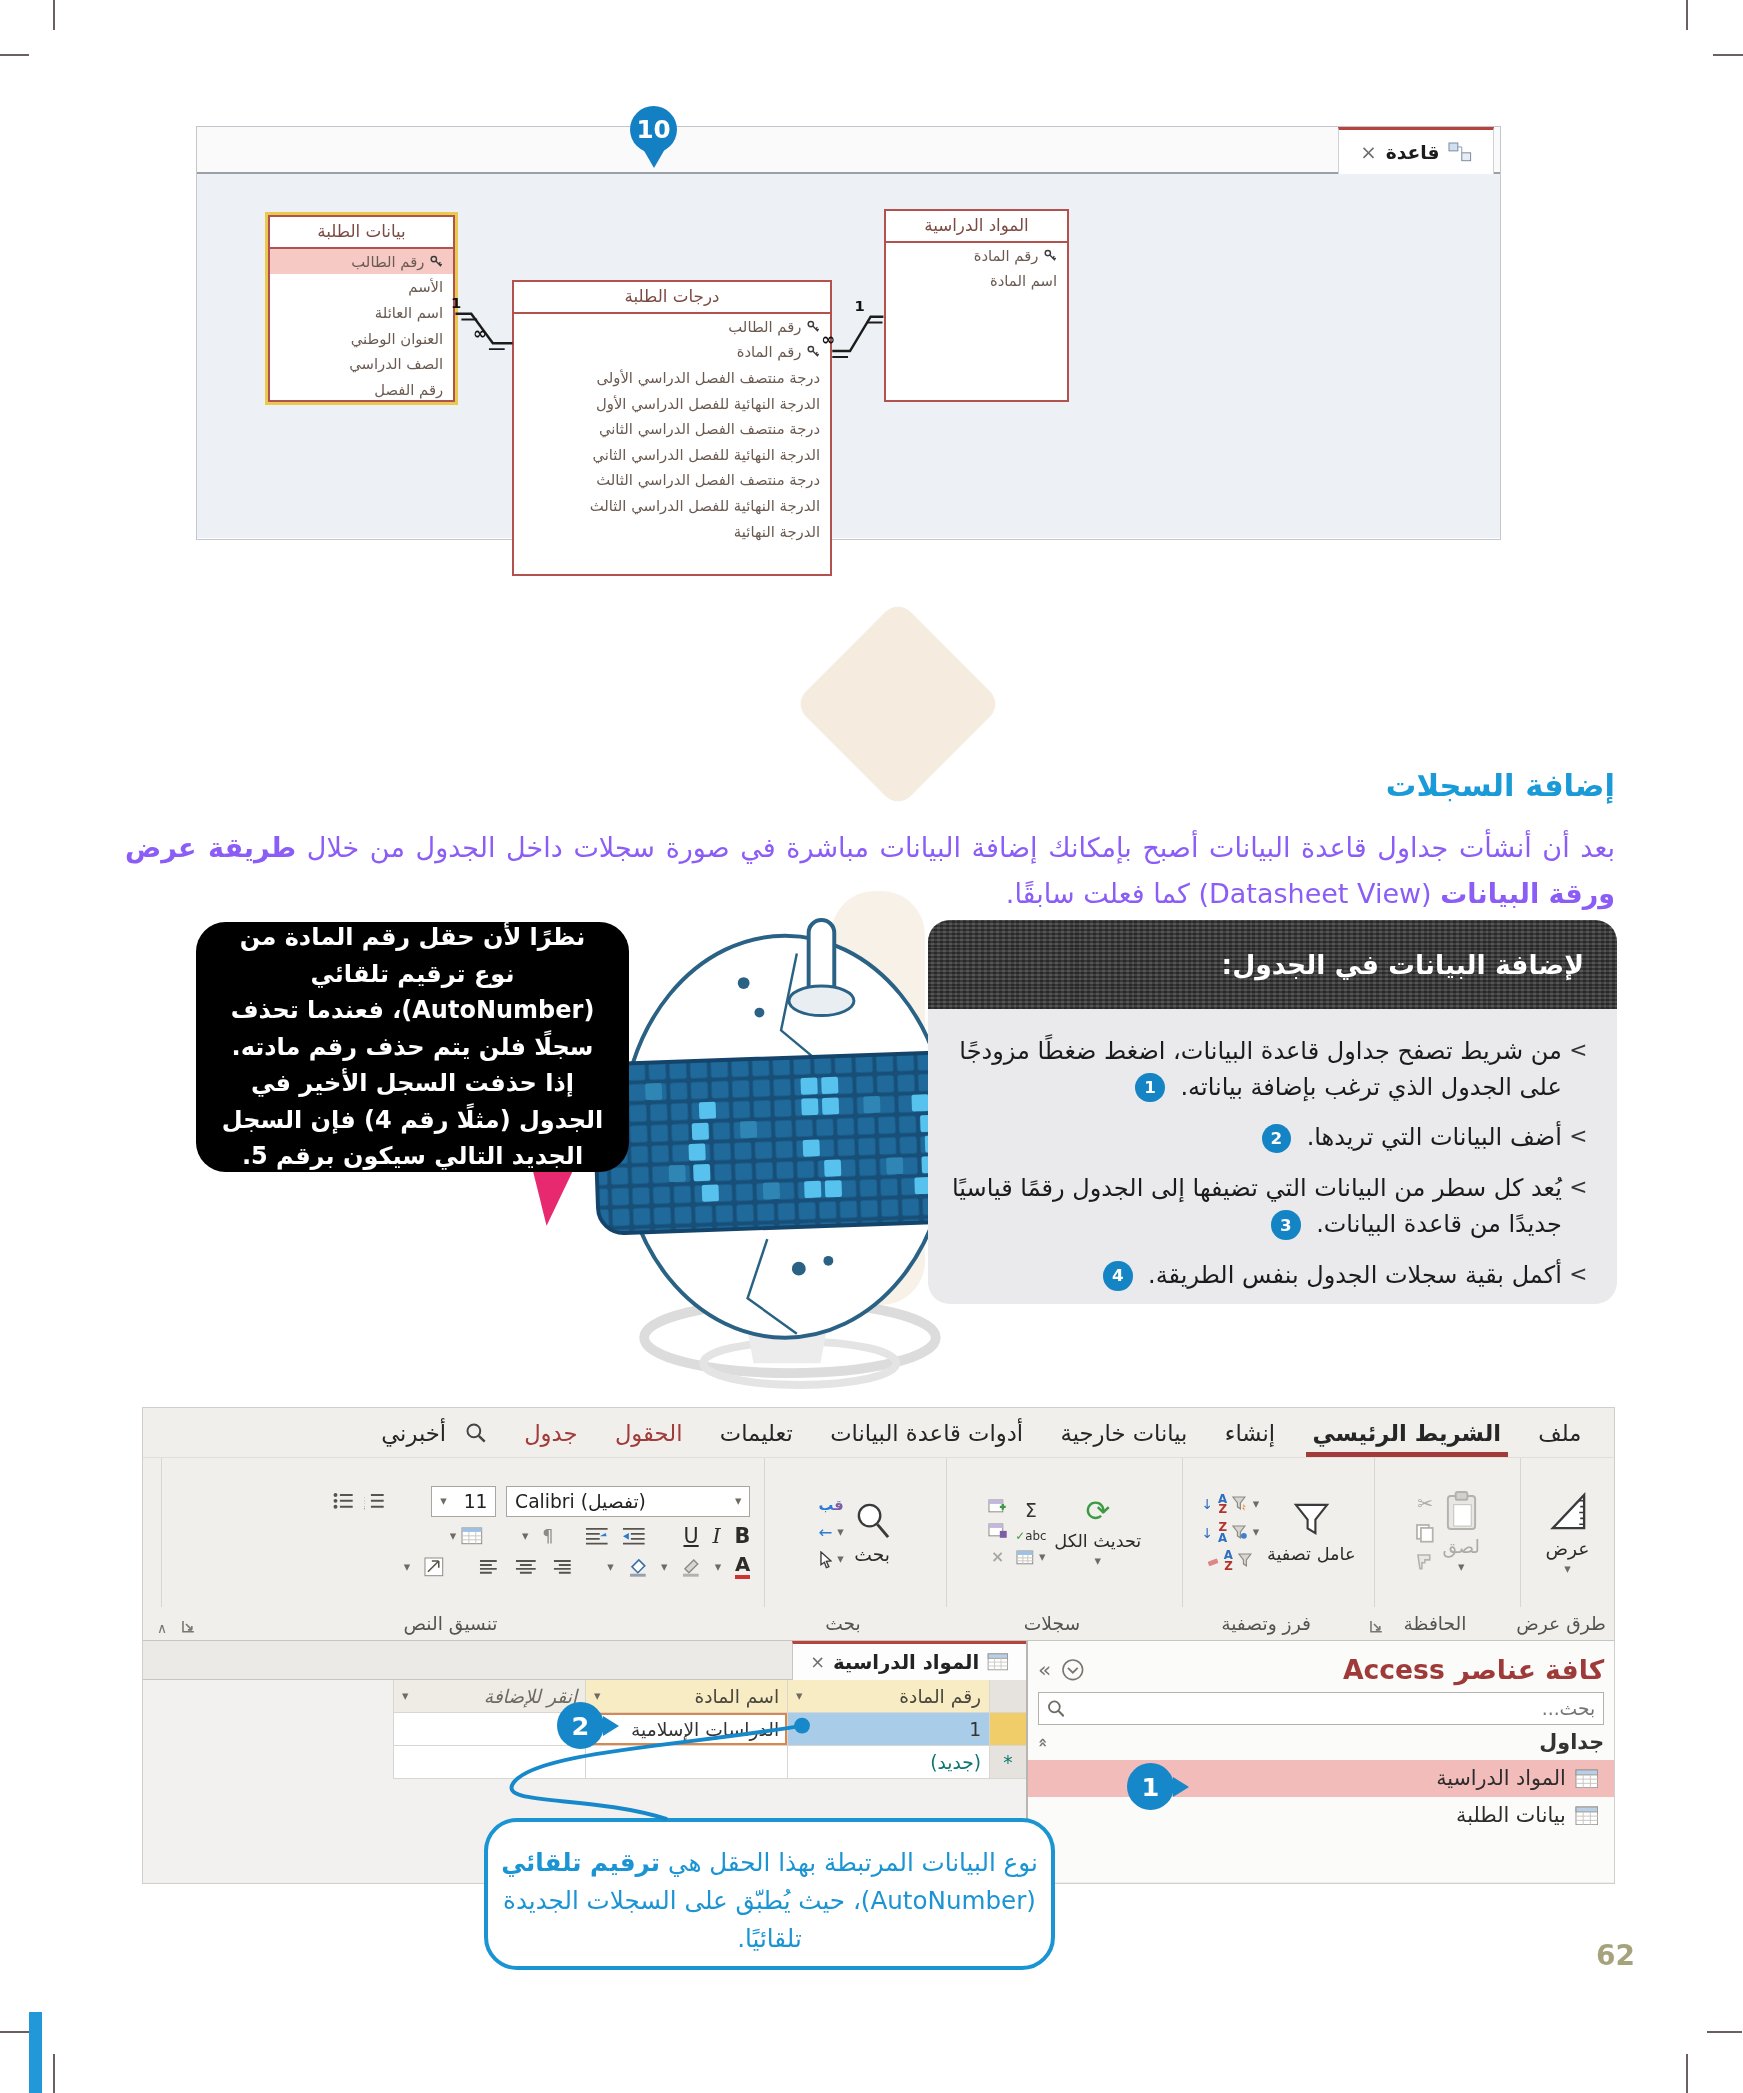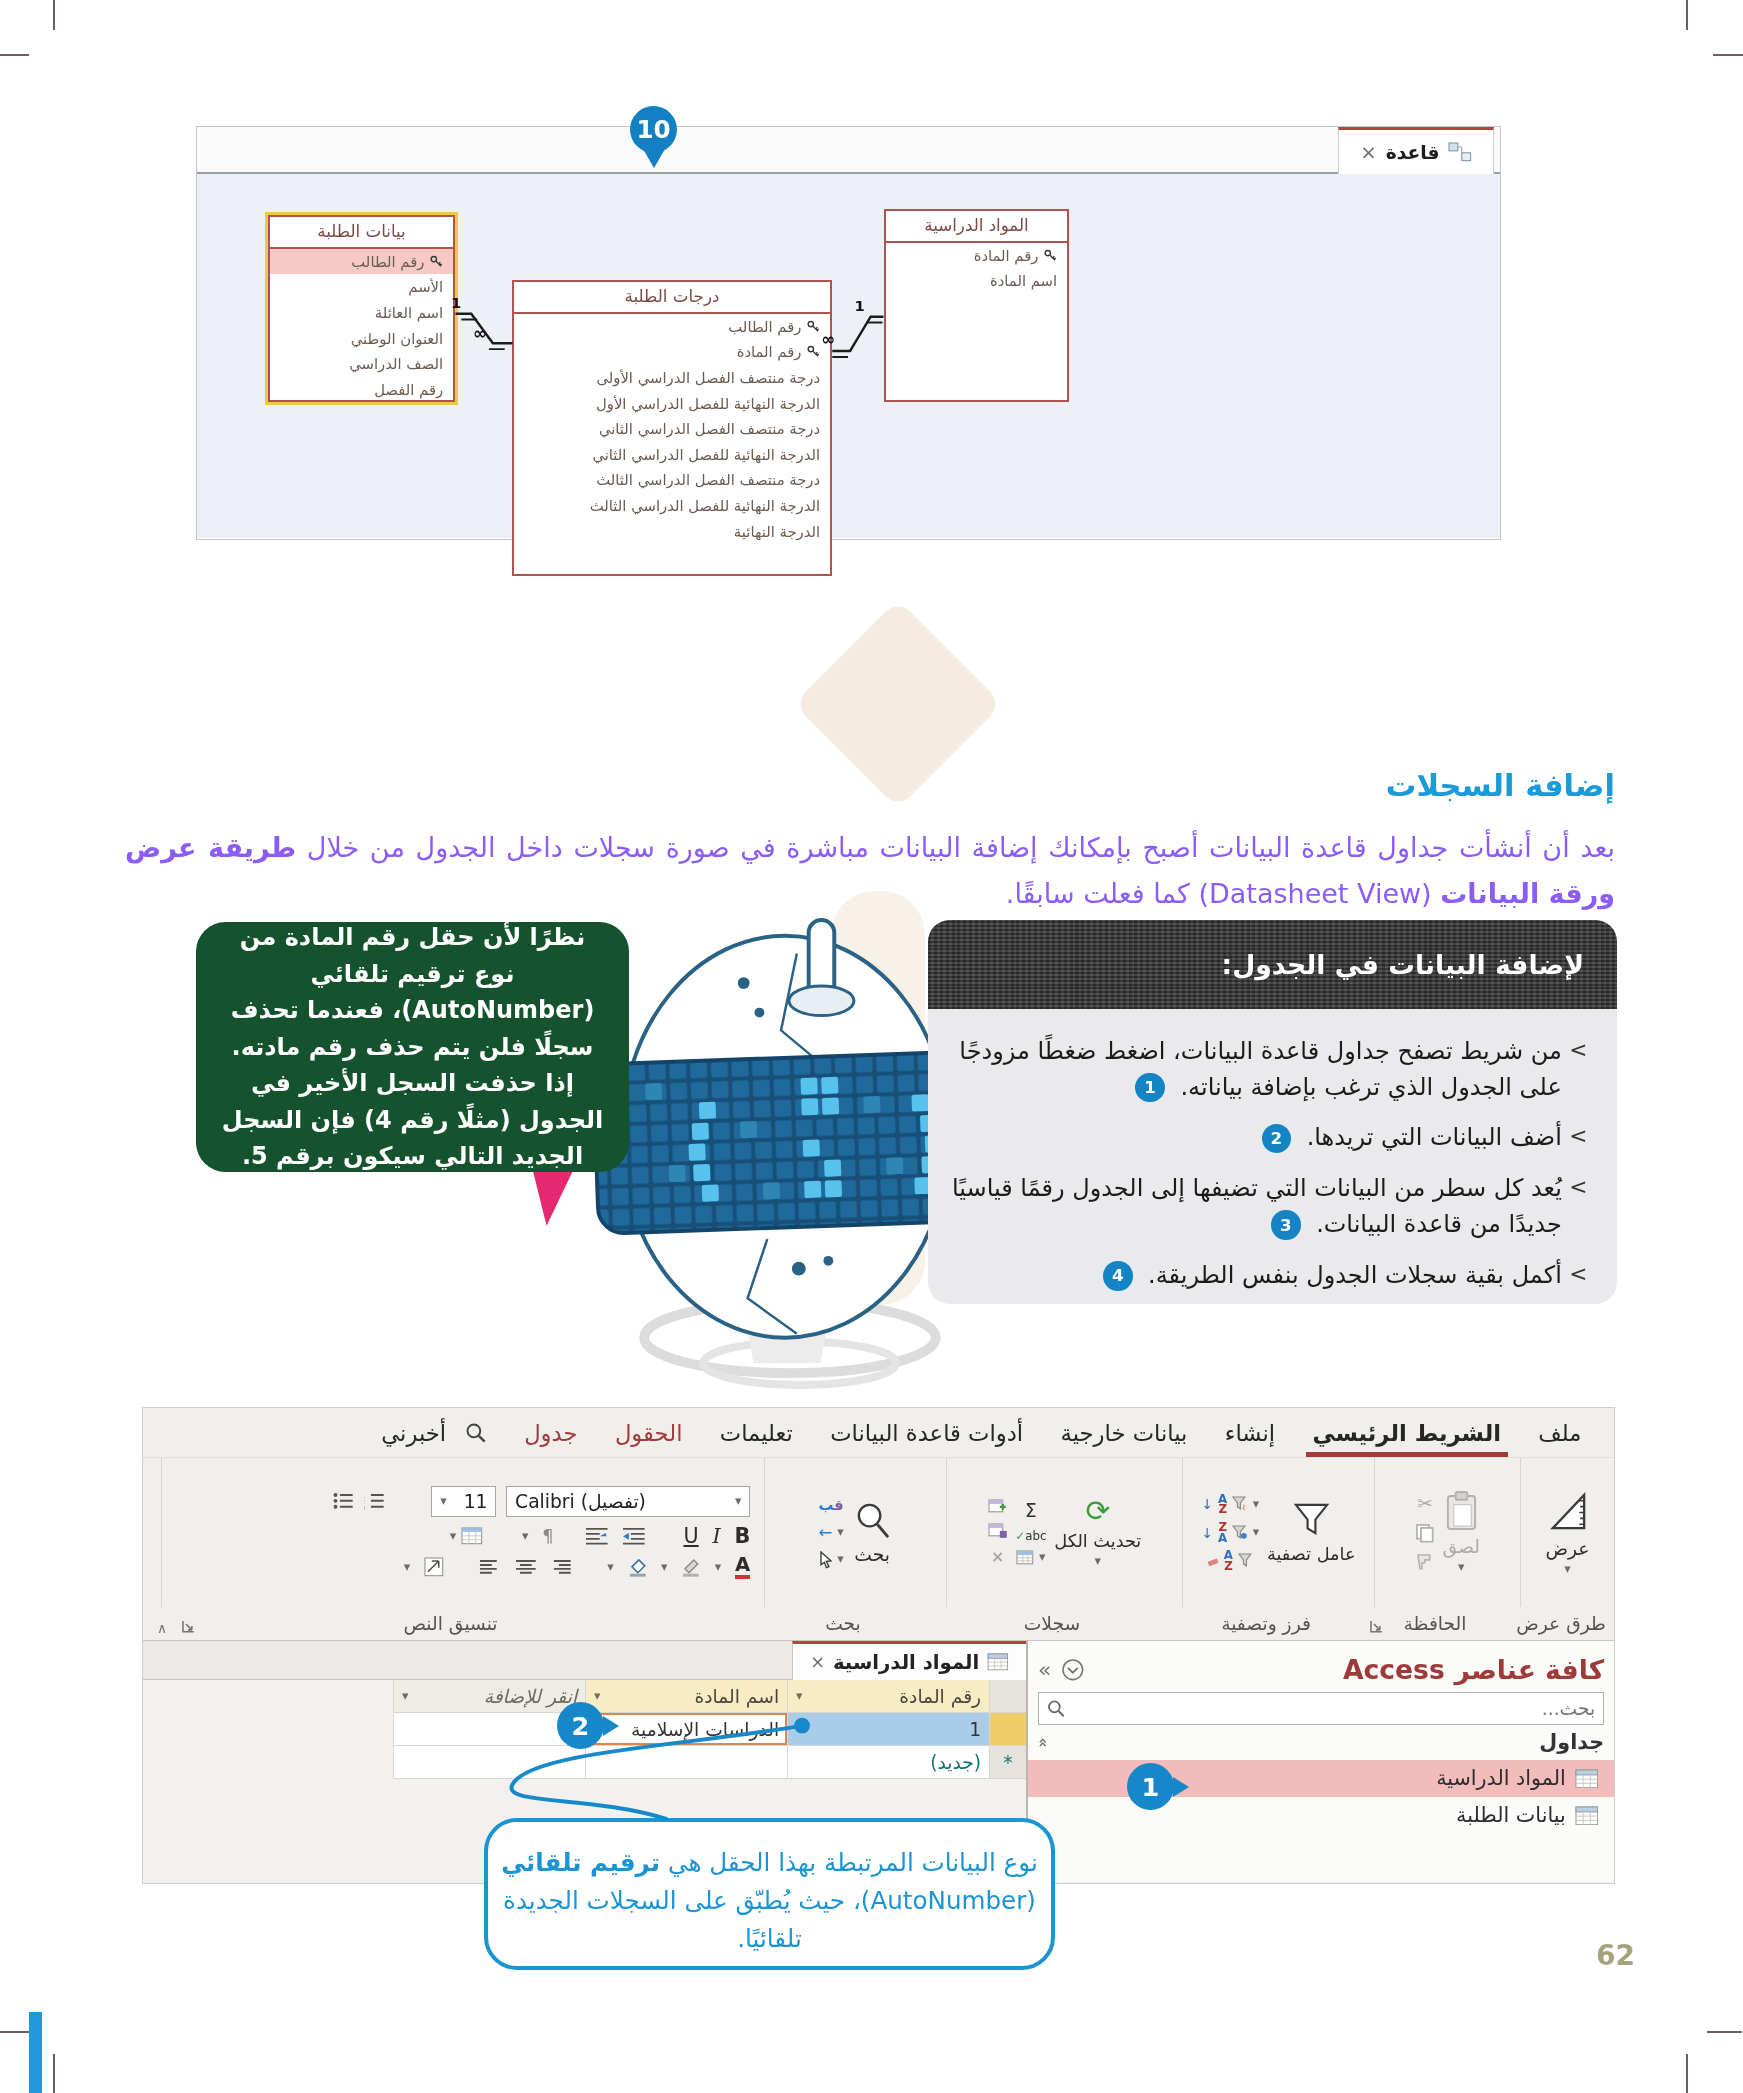--- a/index.html
+++ b/index.html
@@ -28,21 +28,21 @@
   .keysvg{width:12.8px;height:12.8px;flex:none}
 
   .pin{position:absolute;left:631px;top:106px;width:47px;height:47px;border-radius:50%;background:#1480c4;color:#fff;font-weight:bold;font-size:24.6px;display:flex;align-items:center;justify-content:center;z-index:4}
   .pin::after{content:'';position:absolute;top:43px;left:50%;transform:translateX(-50%);border-left:11.8px solid transparent;border-right:11.8px solid transparent;border-top:19.7px solid #1480c4}
 
   
   .h-section{position:absolute;right:128px;top:768px;font-size:30.5px;font-weight:bold;color:#1a9ad6;z-index:2}
   .para{position:absolute;right:128px;left:126px;top:825px;font-size:27px;line-height:1.72;color:#8b5cf6;text-align:justify;z-index:2}
 
   
-  .bubble{position:absolute;left:197px;top:922px;width:433px;height:250px;background:#14532d;border-radius:29.6px;color:#fff;z-index:3;display:flex;align-items:center;justify-content:center;padding:19.7px 23.6px;text-align:center}
+  .bubble{position:absolute;left:197px;top:922px;width:433px;height:250px;background:#000000;border-radius:29.6px;color:#fff;z-index:3;display:flex;align-items:center;justify-content:center;padding:19.7px 23.6px;text-align:center}
   .bubble .txt{font-size:24px;font-weight:bold;line-height:1.52}
   .bubble-tail{position:absolute;left:540px;top:1164px;width:0;height:0;border-top:57px solid #e72a70;border-right:47px solid transparent;transform:rotate(-14deg);z-index:2}
 
   
   .stepsbox{position:absolute;left:929px;top:920px;width:689px;height:384px;background:#eaeaec;border-radius:21.7px;z-index:2}
   .stepsbox .head{height:89px;border-radius:21.7px 21.7px 0 0;background:#414141;background-image:repeating-linear-gradient(0deg,rgba(0,0,0,.25) 0 2px,rgba(255,255,255,.06) 2px 3.9px),repeating-linear-gradient(90deg,rgba(0,0,0,.18) 0 3px,rgba(255,255,255,.05) 3px 5.9px);display:flex;align-items:center}
   .stepsbox .head .t{color:#fff;font-weight:bold;font-size:26.6px;padding-right:33px}
   .steps{padding:23.6px 29.6px 0 21.7px;font-size:24px;color:#1b1b1b}
   .step{position:relative;padding-right:25.6px;line-height:1.5;margin-bottom:14.8px}
   .step .bullet{position:absolute;right:0;top:1px;font-size:21.7px;color:#333}

